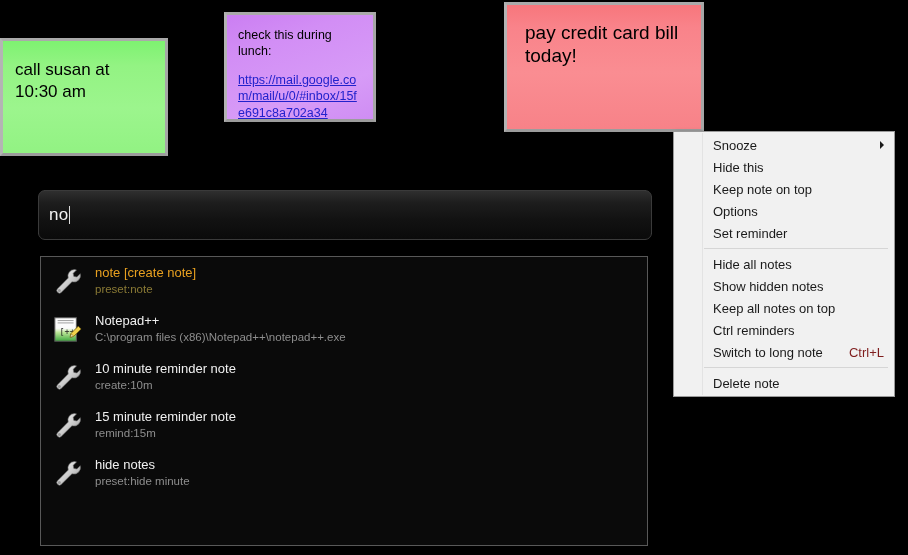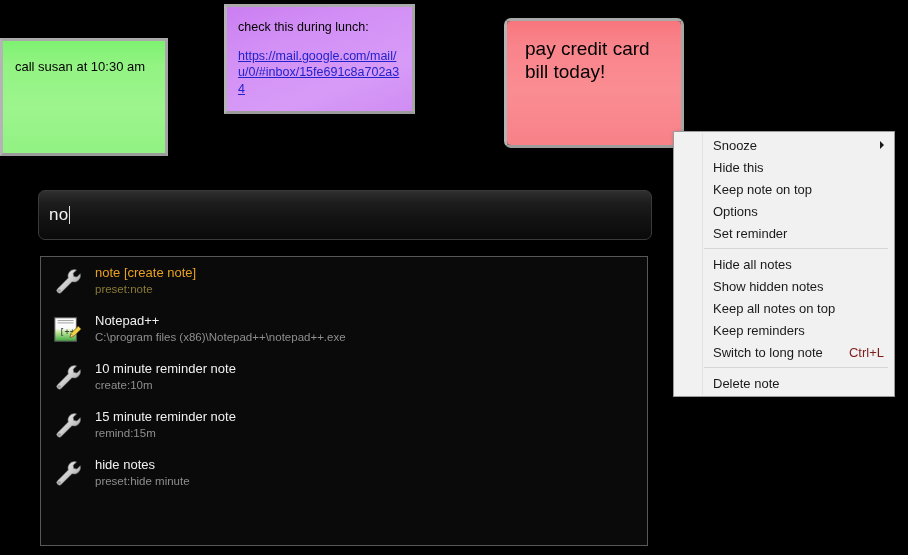--- a/index.html
+++ b/index.html
@@ -37,45 +37,45 @@
     color: #000000;
     word-wrap: break-word;
     overflow-wrap: break-word;
   }
 
   #note-green {
     left: 0px; top: 38px; width: 168px; height: 118px;
   }
   #note-green .note-body {
     background: linear-gradient(to bottom, #7ef271 0%, #93f383 22%, #9cf58d 60%, #92f283 100%);
-    font-size: 13px;
+    font-size: 17px;
     padding-top: 18px;
     padding-left: 12px;
   }
 
   #note-purple {
-    left: 224px; top: 4px; width: 191px; height: 110px;
+    left: 224px; top: 12px; width: 152px; height: 110px;
   }
   #note-purple .note-body {
     background: linear-gradient(160deg, #cb7ef2 0%, #d28ef5 28%, #d79bf7 70%, #cf8df3 100%);
     font-size: 12.5px;
     padding: 12px 11px;
   }
   #note-purple .np-line1 { margin-bottom: 13px; }
   .note-link {
     color: #2222cc;
     text-decoration: underline;
     display: inline;
     cursor: pointer;
     word-break: break-all;
     line-height: 1.22;
   }
 
   #note-pink {
-    left: 504px; top: 18px; width: 180px; height: 130px; border-radius: 7px;
+    left: 504px; top: 2px; width: 200px; height: 130px;
   }
   #note-pink .note-body {
     background: linear-gradient(to bottom, #f7767c 0%, #f9838a 18%, #fa8d92 55%, #f78288 100%);
     font-size: 19px;
     padding: 16px 18px;
     line-height: 1.22;
   }
 
   
   #launcher-search {
@@ -340,21 +340,21 @@
     <div class="cm-item">
       <span class="cm-label">Hide all notes</span>
     </div>
     <div class="cm-item">
       <span class="cm-label">Show hidden notes</span>
     </div>
     <div class="cm-item">
       <span class="cm-label">Keep all notes on top</span>
     </div>
     <div class="cm-item">
-      <span class="cm-label">Keep reminders</span>
+      <span class="cm-label">Ctrl reminders</span>
     </div>
     <div class="cm-item">
       <span class="cm-label">Switch to long note</span>
       <span class="cm-shortcut">Ctrl+L</span>
     </div>
 
     <div class="cm-sep"></div>
 
     <div class="cm-item">
       <span class="cm-label">Delete note</span>

